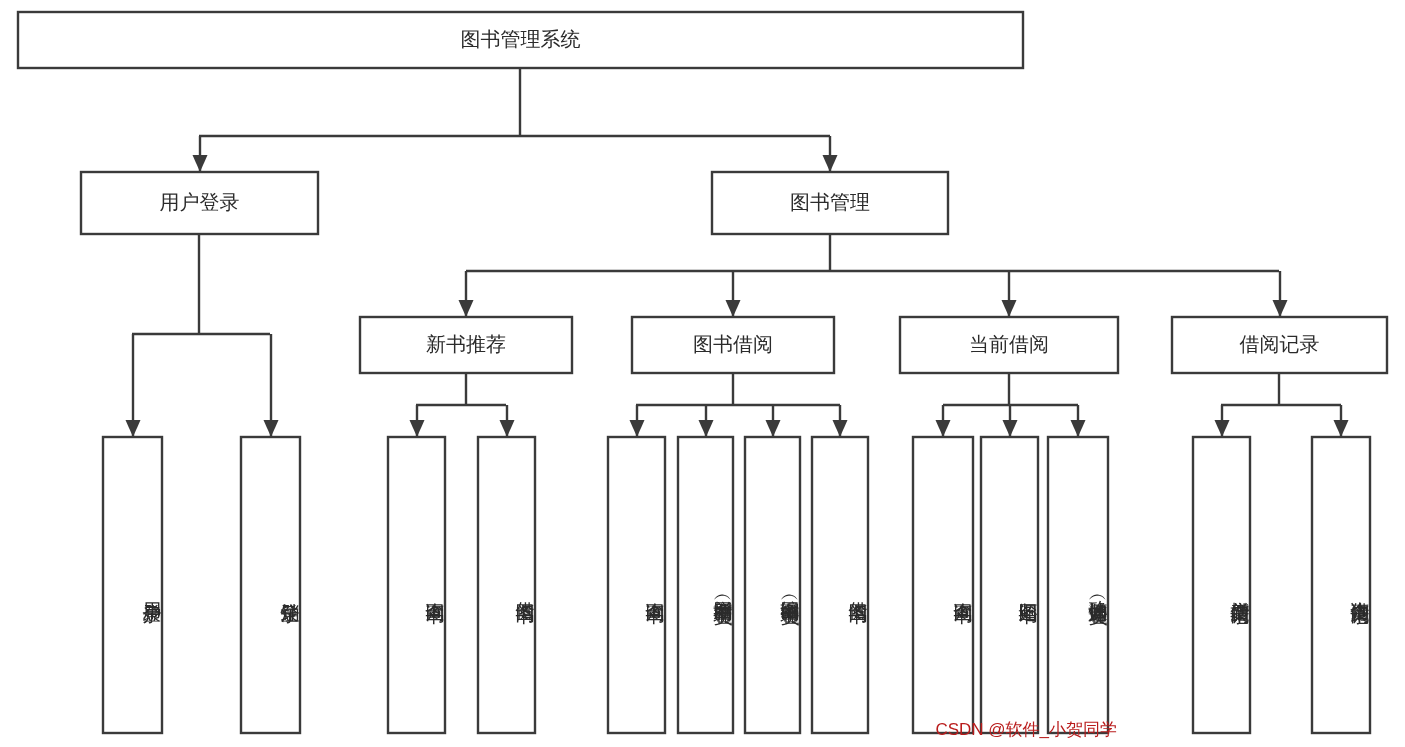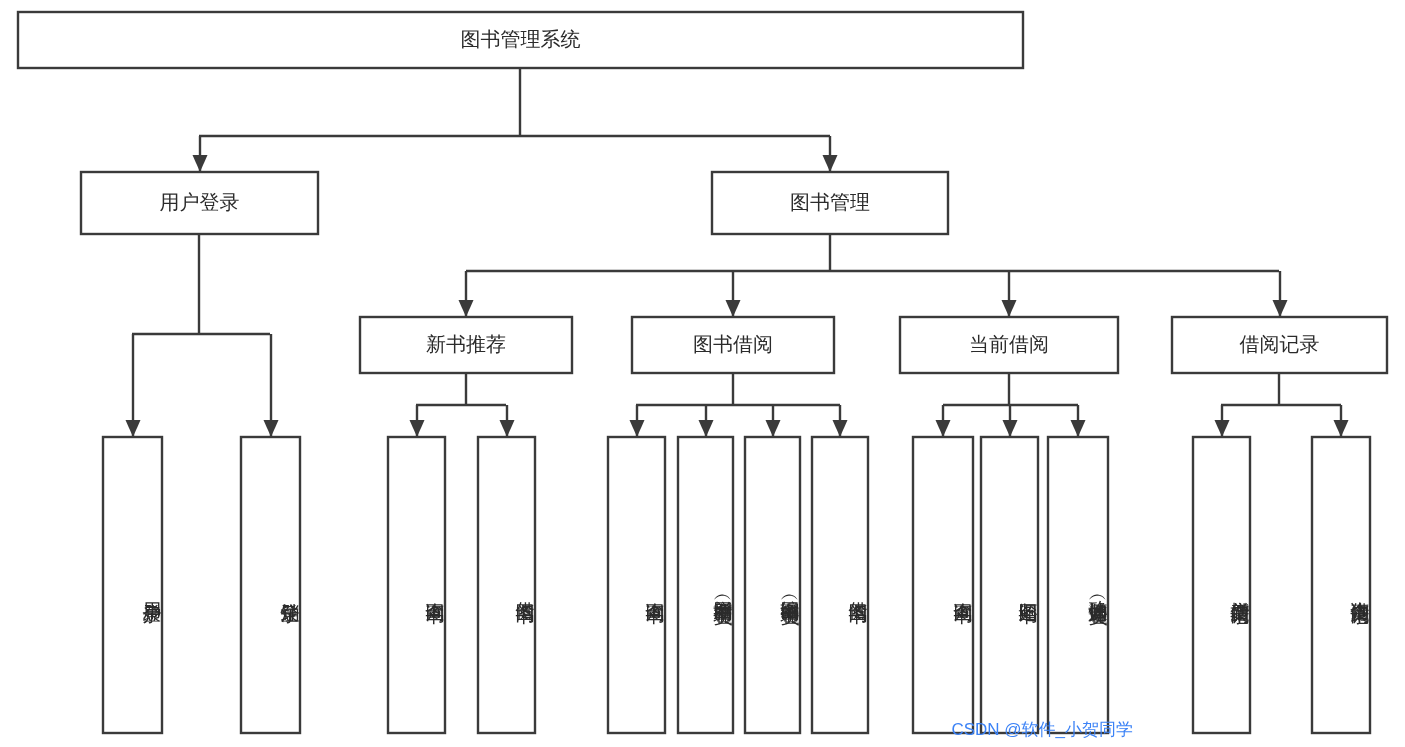--- a/index.html
+++ b/index.html
@@ -58,25 +58,25 @@
     color: #2b2b2b;
     letter-spacing: 1px;
     display: flex;
     align-items: flex-start;
     justify-content: center;
     white-space: nowrap;
     pointer-events: none;
   }
   .watermark {
     position: absolute;
-    right: 8px;
+    right: 24px;
     bottom: 6px;
     font-family: "Liberation Sans", "DejaVu Sans", sans-serif;
     font-size: 17px;
-    color: #3b82f6;
+    color: #b91c1c;
     white-space: nowrap;
   }
 </style>
 </head>
 <body>
 
 <div id="diagram-root">
   <svg class="diagram" id="diagram-svg" viewBox="0 0 1405 747">
       <g>
         <line x1="520" y1="68" x2="520" y2="136" class="connector"></line>

